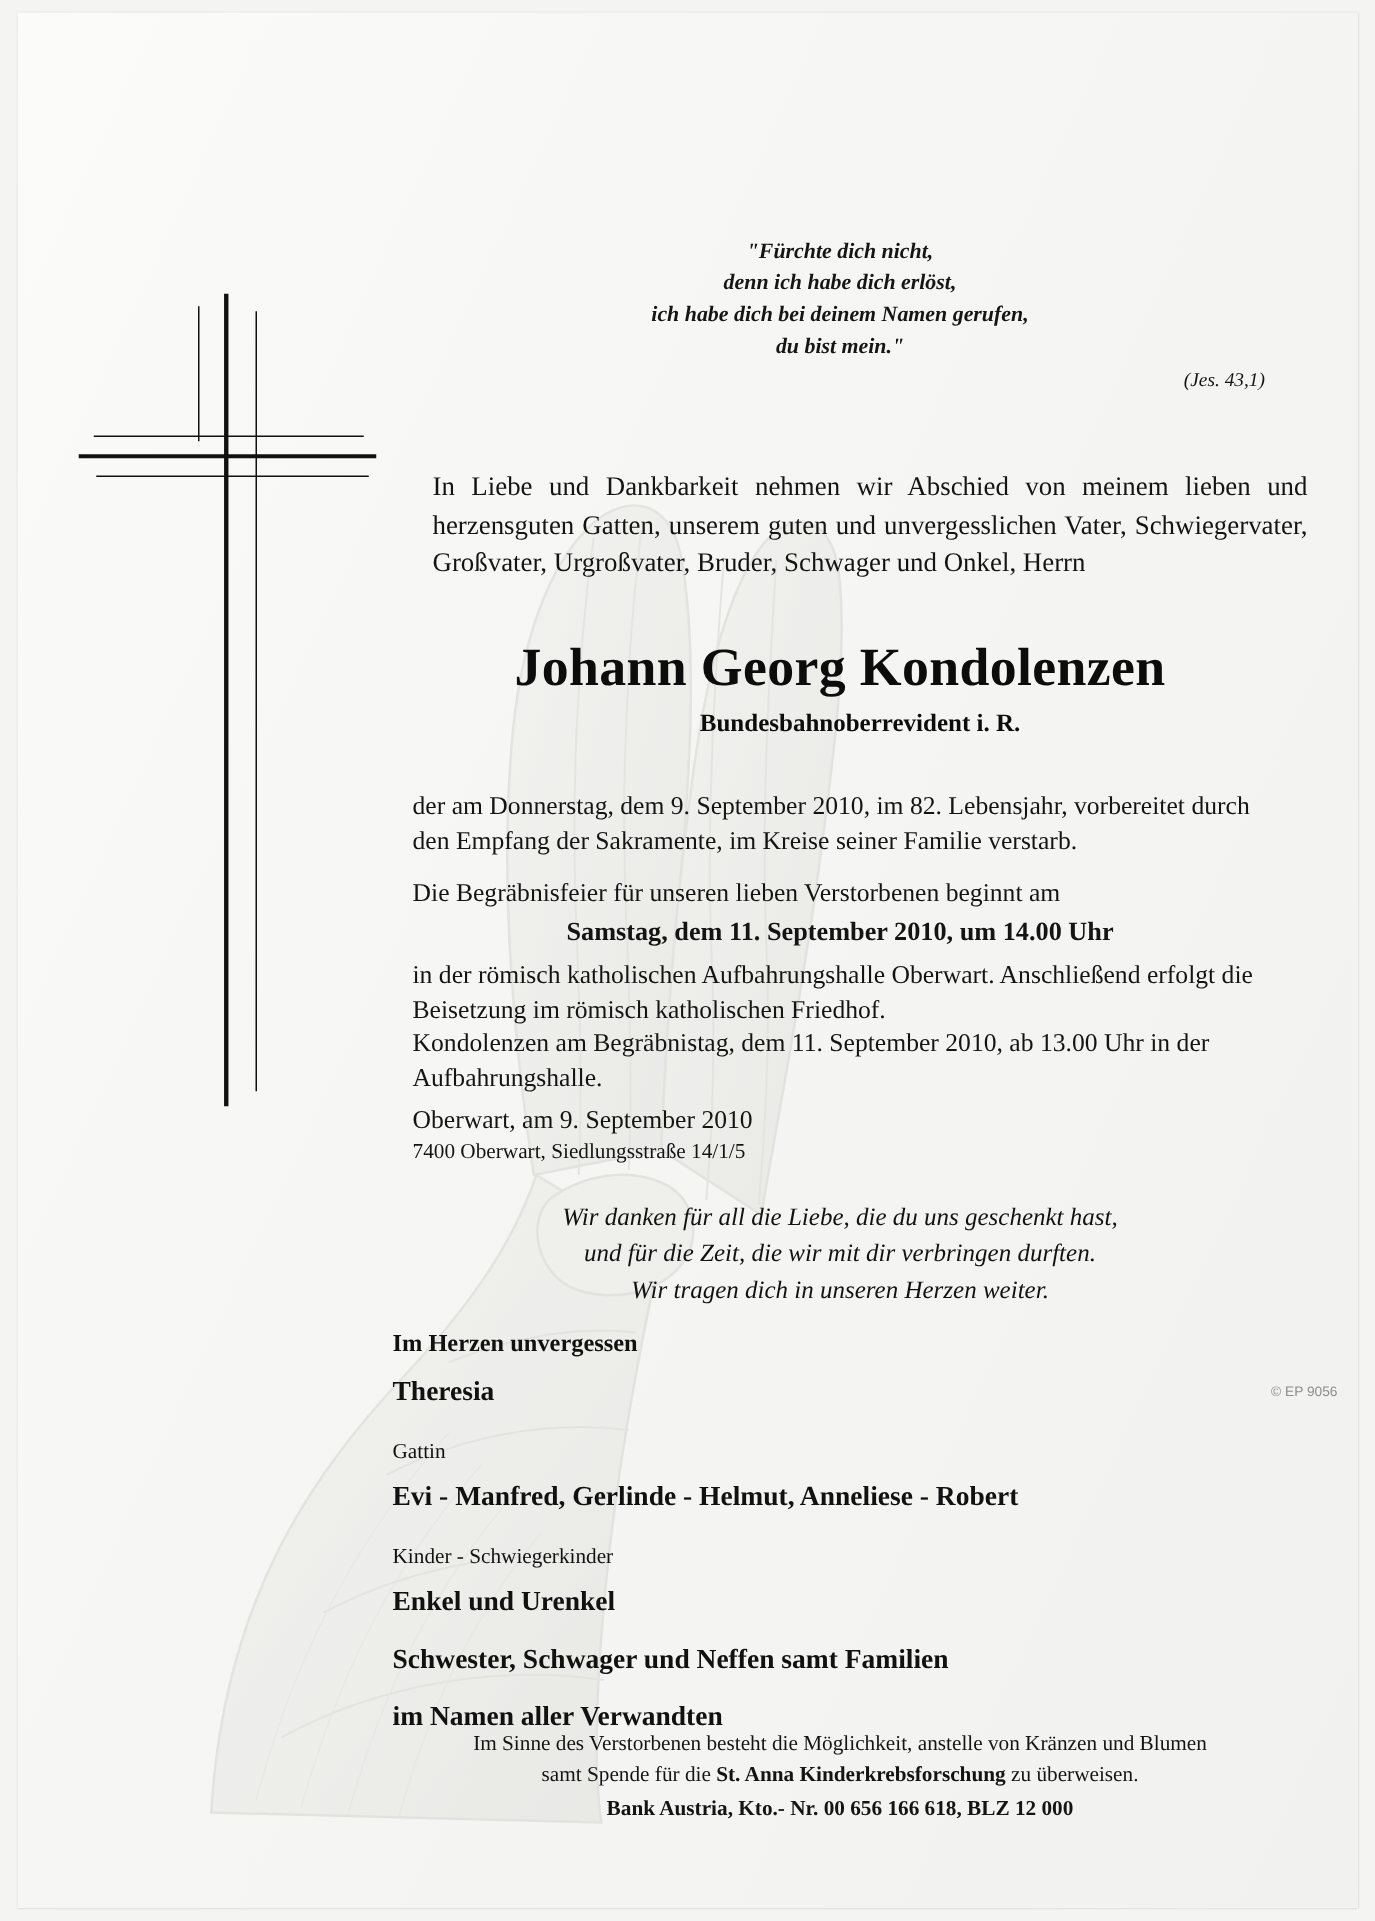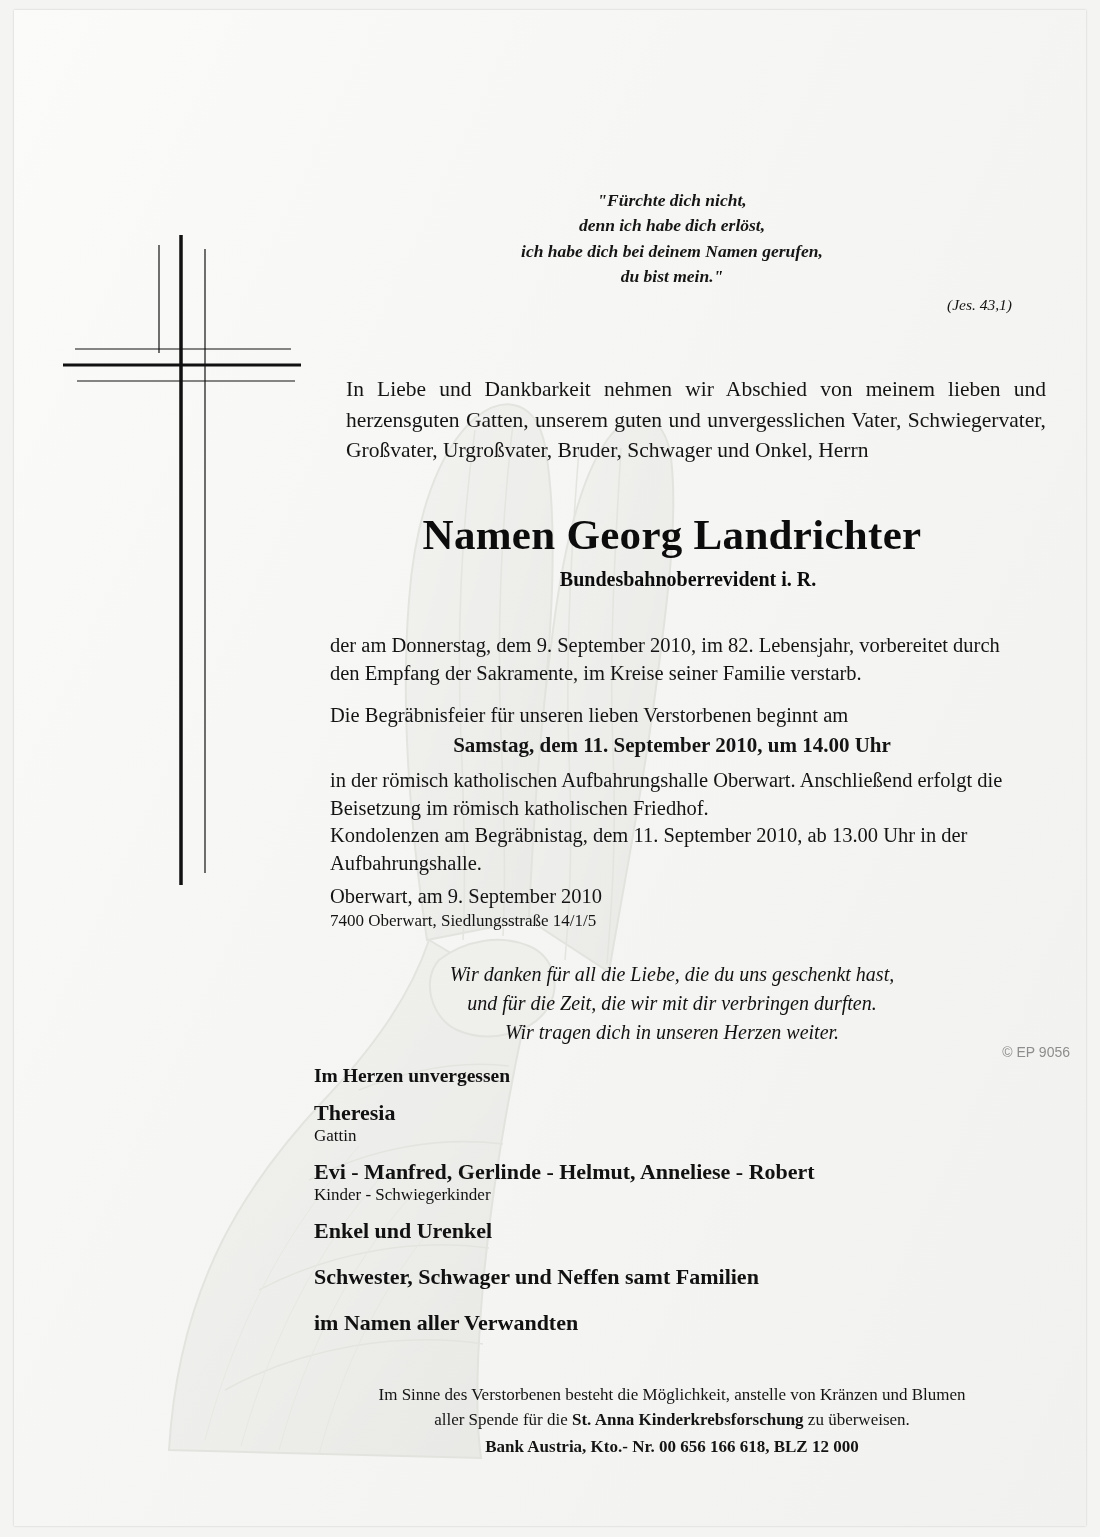--- a/index.html
+++ b/index.html
@@ -153,20 +153,21 @@
     font-size: 19.5px;
     margin-top: 0;
   }
   .family .big {
     font-weight: 700;
     font-size: 22px;
   }
   .family .sub {
     font-size: 17px;
     font-weight: 400;
+    margin-top: 25px;
   }
   .fam-block { margin-bottom: 13px; }
   .fam-gap { margin-bottom: 20px; }
 
   .footer {
     position: absolute;
     left: -5px;
     top: 1373px;
     width: 726px;
     text-align: center;
@@ -175,22 +176,22 @@
     color: #141414;
   }
   .footer b { font-weight: 700; }
   .footer .bank {
     font-weight: 700;
     margin-top: 3px;
   }
   .copyright {
     position: absolute;
     right: 16px;
-    top: 1034px;
-    font-size: 14px;
+    top: 1098px;
+    font-size: 11px;
     color: #8d8d8d;
     font-family: "Liberation Sans", sans-serif;
     text-align: center;
   }
 </style>
 </head>
 <body>
 
 <div class="page">
   <div class="paper">
@@ -251,21 +252,21 @@
       <div class="verse">
         <div>"Fürchte dich nicht,</div>
         <div>denn ich habe dich erlöst,</div>
         <div>ich habe dich bei deinem Namen gerufen,</div>
         <div>du bist mein."</div>
         <span class="src">(Jes. 43,1)</span>
       </div>
 
       <div class="intro">In Liebe und Dankbarkeit nehmen wir Abschied von meinem lieben und herzensguten Gatten, unserem guten und unvergesslichen Vater, Schwiegervater, Großvater, Urgroßvater, Bruder, Schwager und Onkel, Herrn</div>
 
-      <div class="name">Namen Georg Landrichter</div>
+      <div class="name">Johann Georg Kondolenzen</div>
       <div class="role">Bundesbahnoberrevident i. R.</div>
 
       <div class="para p-death">der am Donnerstag, dem 9. September 2010, im 82. Lebensjahr, vorbereitet durch den Empfang der Sakramente, im Kreise seiner Familie verstarb.</div>
       <div class="para p-cer">Die Begräbnisfeier für unseren lieben Verstorbenen beginnt am</div>
       <div class="para p-cerbold">Samstag, dem 11. September 2010, um 14.00 Uhr</div>
       <div class="para p-place">in der römisch katholischen Aufbahrungshalle Oberwart. Anschließend erfolgt die Beisetzung im römisch katholischen Friedhof.</div>
       <div class="para p-kond">Kondolenzen am Begräbnistag, dem 11. September 2010, ab 13.00 Uhr in der Aufbahrungshalle.</div>
       <div class="para p-city">Oberwart, am 9. September 2010</div>
       <div class="para p-addr">7400 Oberwart, Siedlungsstraße 14/1/5</div>
 
@@ -285,21 +286,21 @@
           <div class="big">Evi - Manfred, Gerlinde - Helmut, Anneliese - Robert</div>
           <div class="sub">Kinder - Schwiegerkinder</div>
         </div>
         <div class="fam-gap big">Enkel und Urenkel</div>
         <div class="fam-gap big">Schwester, Schwager und Neffen samt Familien</div>
         <div class="fam-gap big">im Namen aller Verwandten</div>
       </div>
 
       <div class="footer">
         <div>Im Sinne des Verstorbenen besteht die Möglichkeit, anstelle von Kränzen und Blumen</div>
-        <div><span>aller Spende für die </span><b>St. Anna Kinderkrebsforschung</b><span> zu überweisen.</span></div>
+        <div><span>samt Spende für die </span><b>St. Anna Kinderkrebsforschung</b><span> zu überweisen.</span></div>
         <div class="bank">Bank Austria,  Kto.- Nr. 00 656 166 618,  BLZ  12 000</div>
       </div>
 
     </div>
 
     <div class="copyright">© EP 9056</div>
   </div>
 </div>
 
 </body></html>

